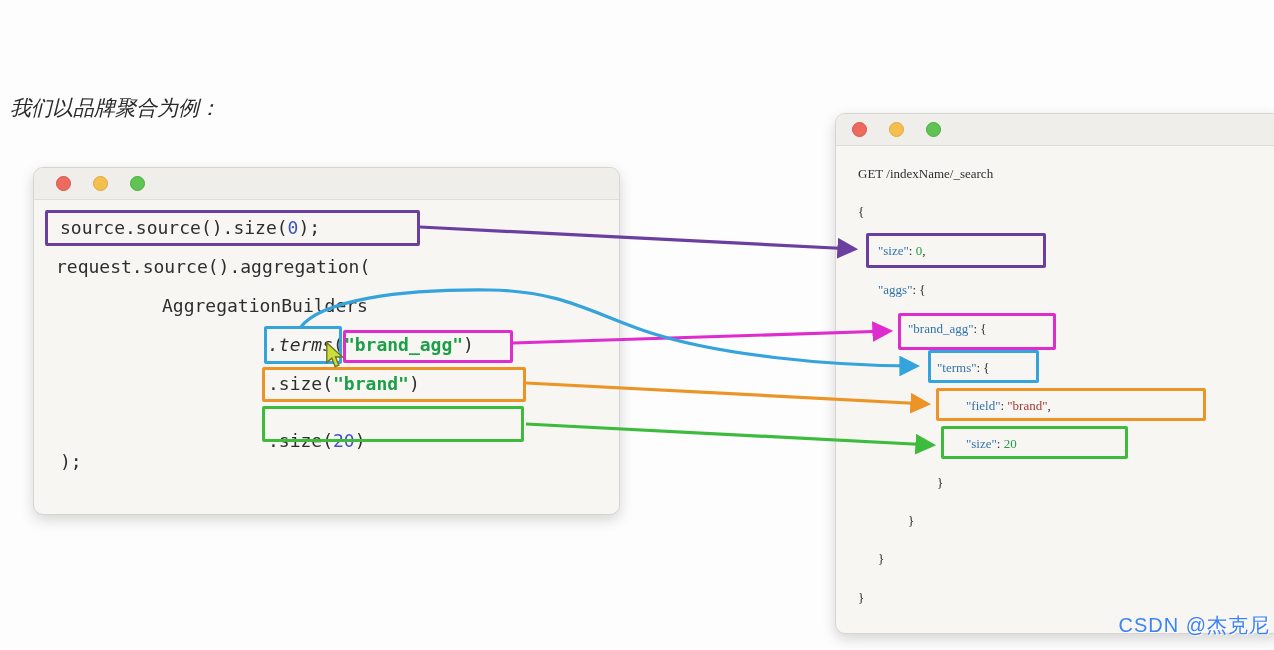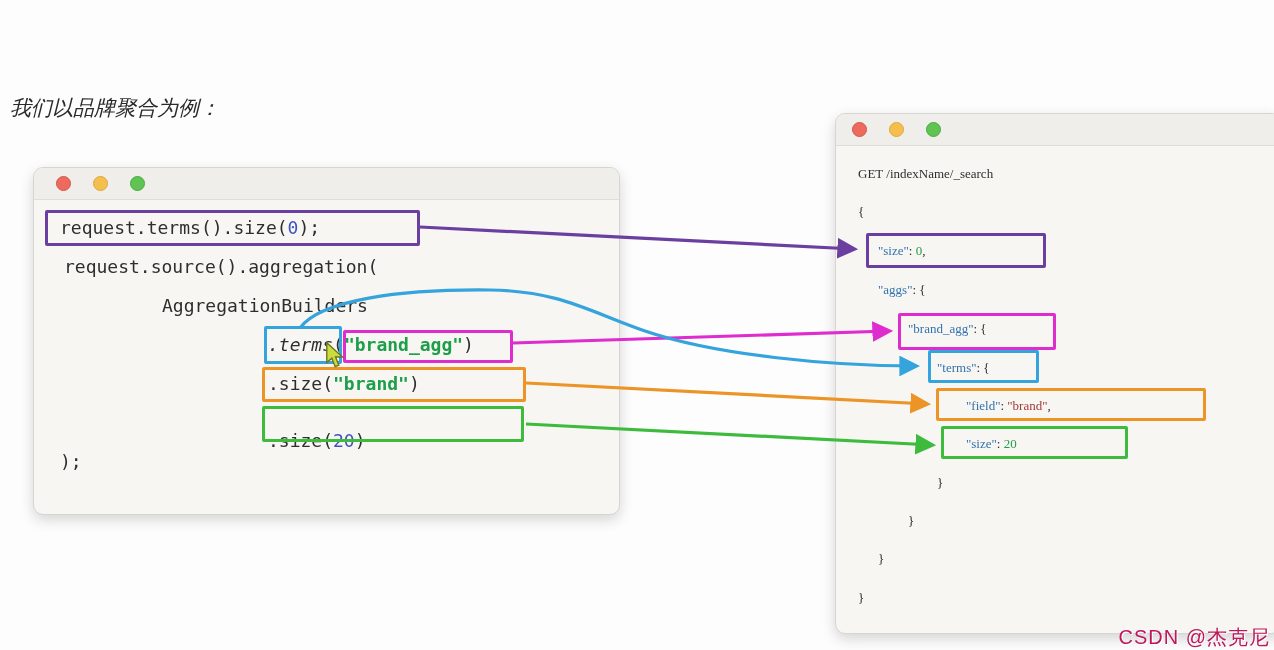--- a/index.html
+++ b/index.html
@@ -26,22 +26,22 @@
   .c-num{color:#4152C0;}
   .c-str{color:#1D9E49;font-weight:bold;}
   .c-key{color:#3373AD;}
   .c-vnum{color:#249C47;}
   .c-vstr{color:#A43B38;}
   .c-it{font-style:italic;}
   .hbox{position:absolute;border-width:3px;border-style:solid;border-radius:2px;
         box-sizing:border-box;pointer-events:none;background:transparent;}
   .overlay{position:absolute;left:0;top:0;pointer-events:none;}
   .cursor-icon{position:absolute;left:324px;top:342px;}
-  .watermark{position:absolute;right:4px;top:612px;font-size:20px;color:#be185d;
-             letter-spacing:1px;text-shadow:1px 1px 0 #ffffff;margin-top:12px;}
+  .watermark{position:absolute;right:4px;top:612px;font-size:20px;color:#3b82f6;
+             letter-spacing:1px;text-shadow:1px 1px 0 #ffffff;}
 </style>
 </head>
 <body>
 
 <div class="canvas">
 
   <div class="subtitle">我们以品牌聚合为例：</div>
 
   <section class="window win-left">
     <div class="win-header">
@@ -52,22 +52,22 @@
   </section>
 
   <section class="window win-right">
     <div class="win-header">
       <span class="tl tl-red"></span>
       <span class="tl tl-yellow"></span>
       <span class="tl tl-green"></span>
     </div>
   </section>
 
-  <div class="code" style="left:60px;top:215px"><span>request.terms().size(</span><span class="c-num">0</span><span>);</span></div>
-  <div class="code" style="left:64px;top:254px"><span>request.source().aggregation(</span></div>
+  <div class="code" style="left:60px;top:215px"><span>source.source().size(</span><span class="c-num">0</span><span>);</span></div>
+  <div class="code" style="left:56px;top:254px"><span>request.source().aggregation(</span></div>
   <div class="code" style="left:162px;top:293px"><span>AggregationBuilders</span></div>
   <div class="code" style="left:268px;top:332px"><span class="c-it">.terms</span><span>(</span><span class="c-str">"brand_agg"</span><span>)</span></div>
   <div class="code" style="left:268px;top:371px"><span>.size(</span><span class="c-str">"brand"</span><span>)</span></div>
   <div class="code" style="left:268px;top:428px"><span>.size(</span><span class="c-num">20</span><span>)</span></div>
   <div class="code" style="left:60px;top:449px"><span>);</span></div>
 
   <div class="code r-code" style="left:858px;top:161px"><span>GET /indexName/_search</span></div>
   <div class="code r-code" style="left:858px;top:199px"><span>{</span></div>
   <div class="code r-code" style="left:878px;top:238px"><span class="c-key">"size"</span><span>: </span><span class="c-vnum">0</span><span>,</span></div>
   <div class="code r-code" style="left:878px;top:277px"><span class="c-key">"aggs"</span><span>: {</span></div>

